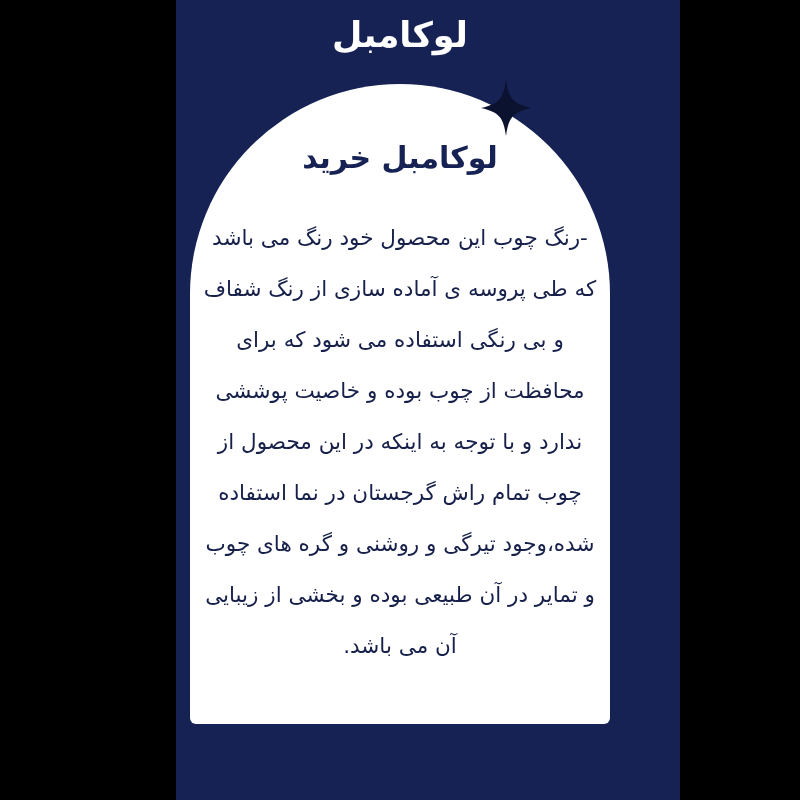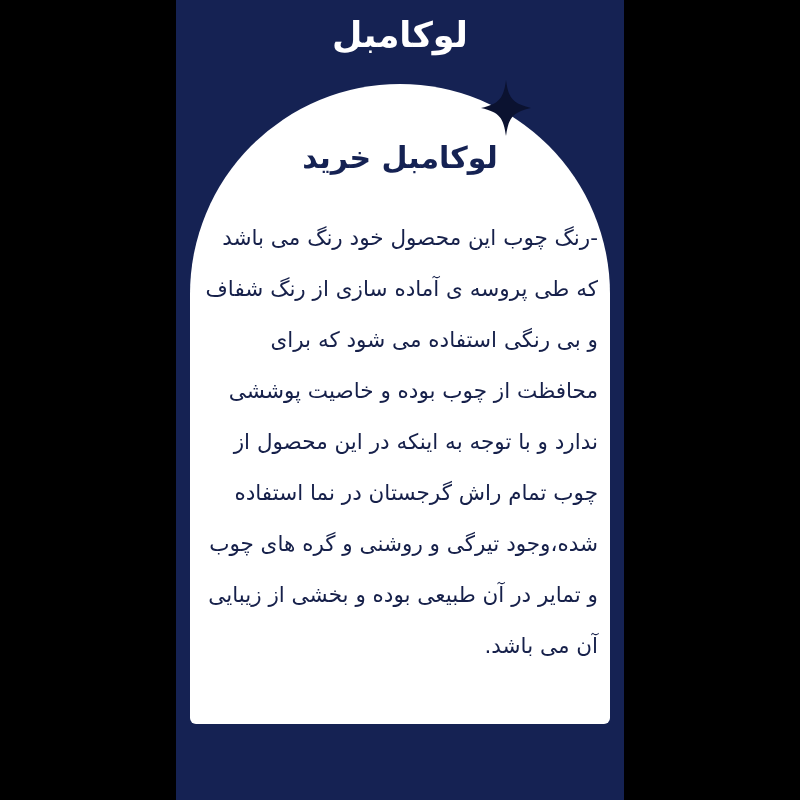--- a/index.html
+++ b/index.html
@@ -16,21 +16,21 @@
   .stage {
     position: relative;
     width: 800px;
     height: 800px;
     background: #000000;
   }
   .card {
     position: absolute;
     left: 176px;
     top: 0;
-    width: 448px;
+    width: 504px;
     height: 800px;
     background: #152253;
     overflow: hidden;
   }
   .brand-title {
     position: absolute;
     top: 14px;
     left: 0;
     width: 448px;
     text-align: center;
@@ -71,20 +71,21 @@
     font-size: 30px;
     font-weight: bold;
     direction: rtl;
     font-family: "DejaVu Sans", sans-serif;
   }
   .body-text {
     position: absolute;
     left: 26px;
     top: 212px;
     width: 396px;
+    text-align: center;
     direction: rtl;
     color: #16204a;
     font-size: 21.5px;
     line-height: 51px;
     font-family: "DejaVu Sans", sans-serif;
     white-space: pre-line;
   }
 </style>
 </head>
 <body>

